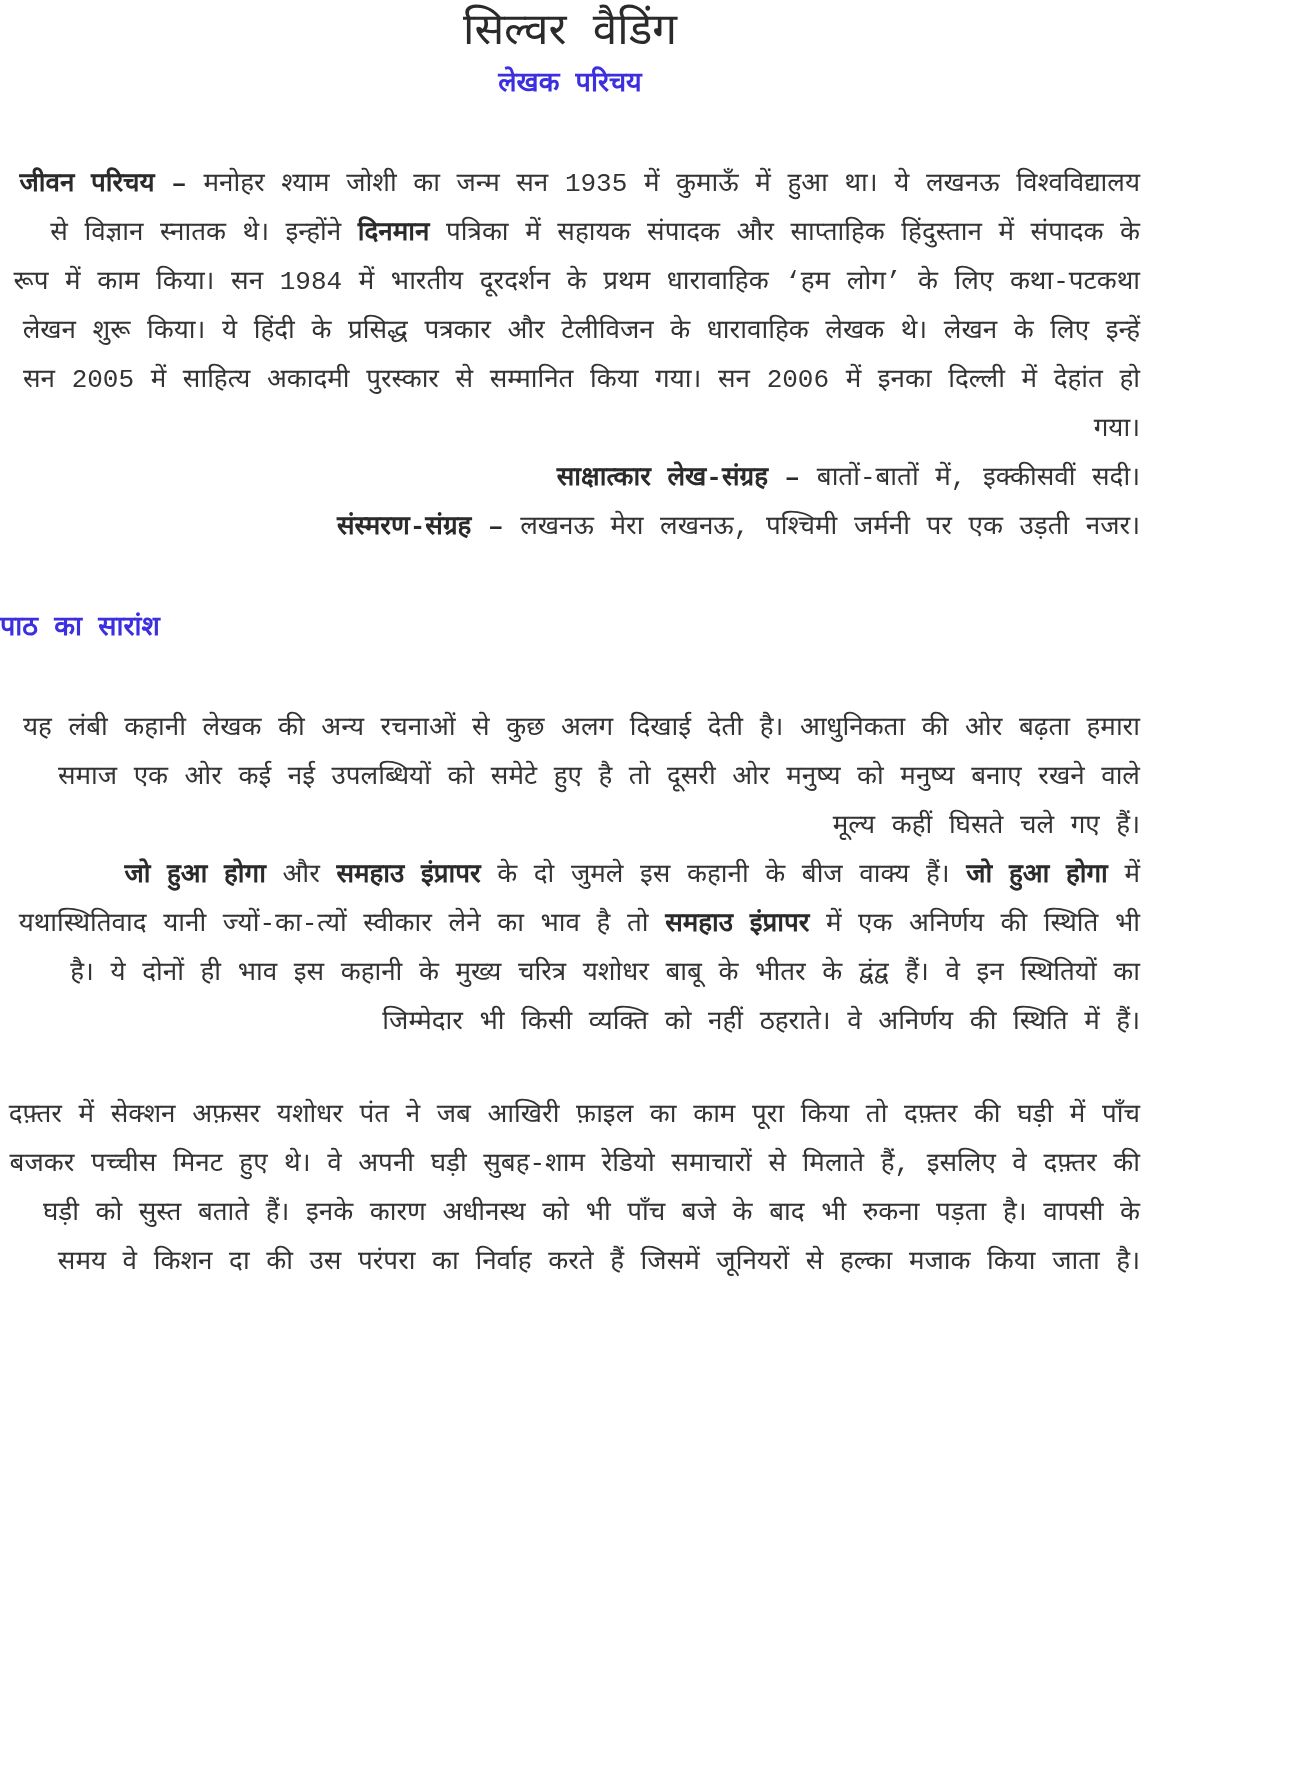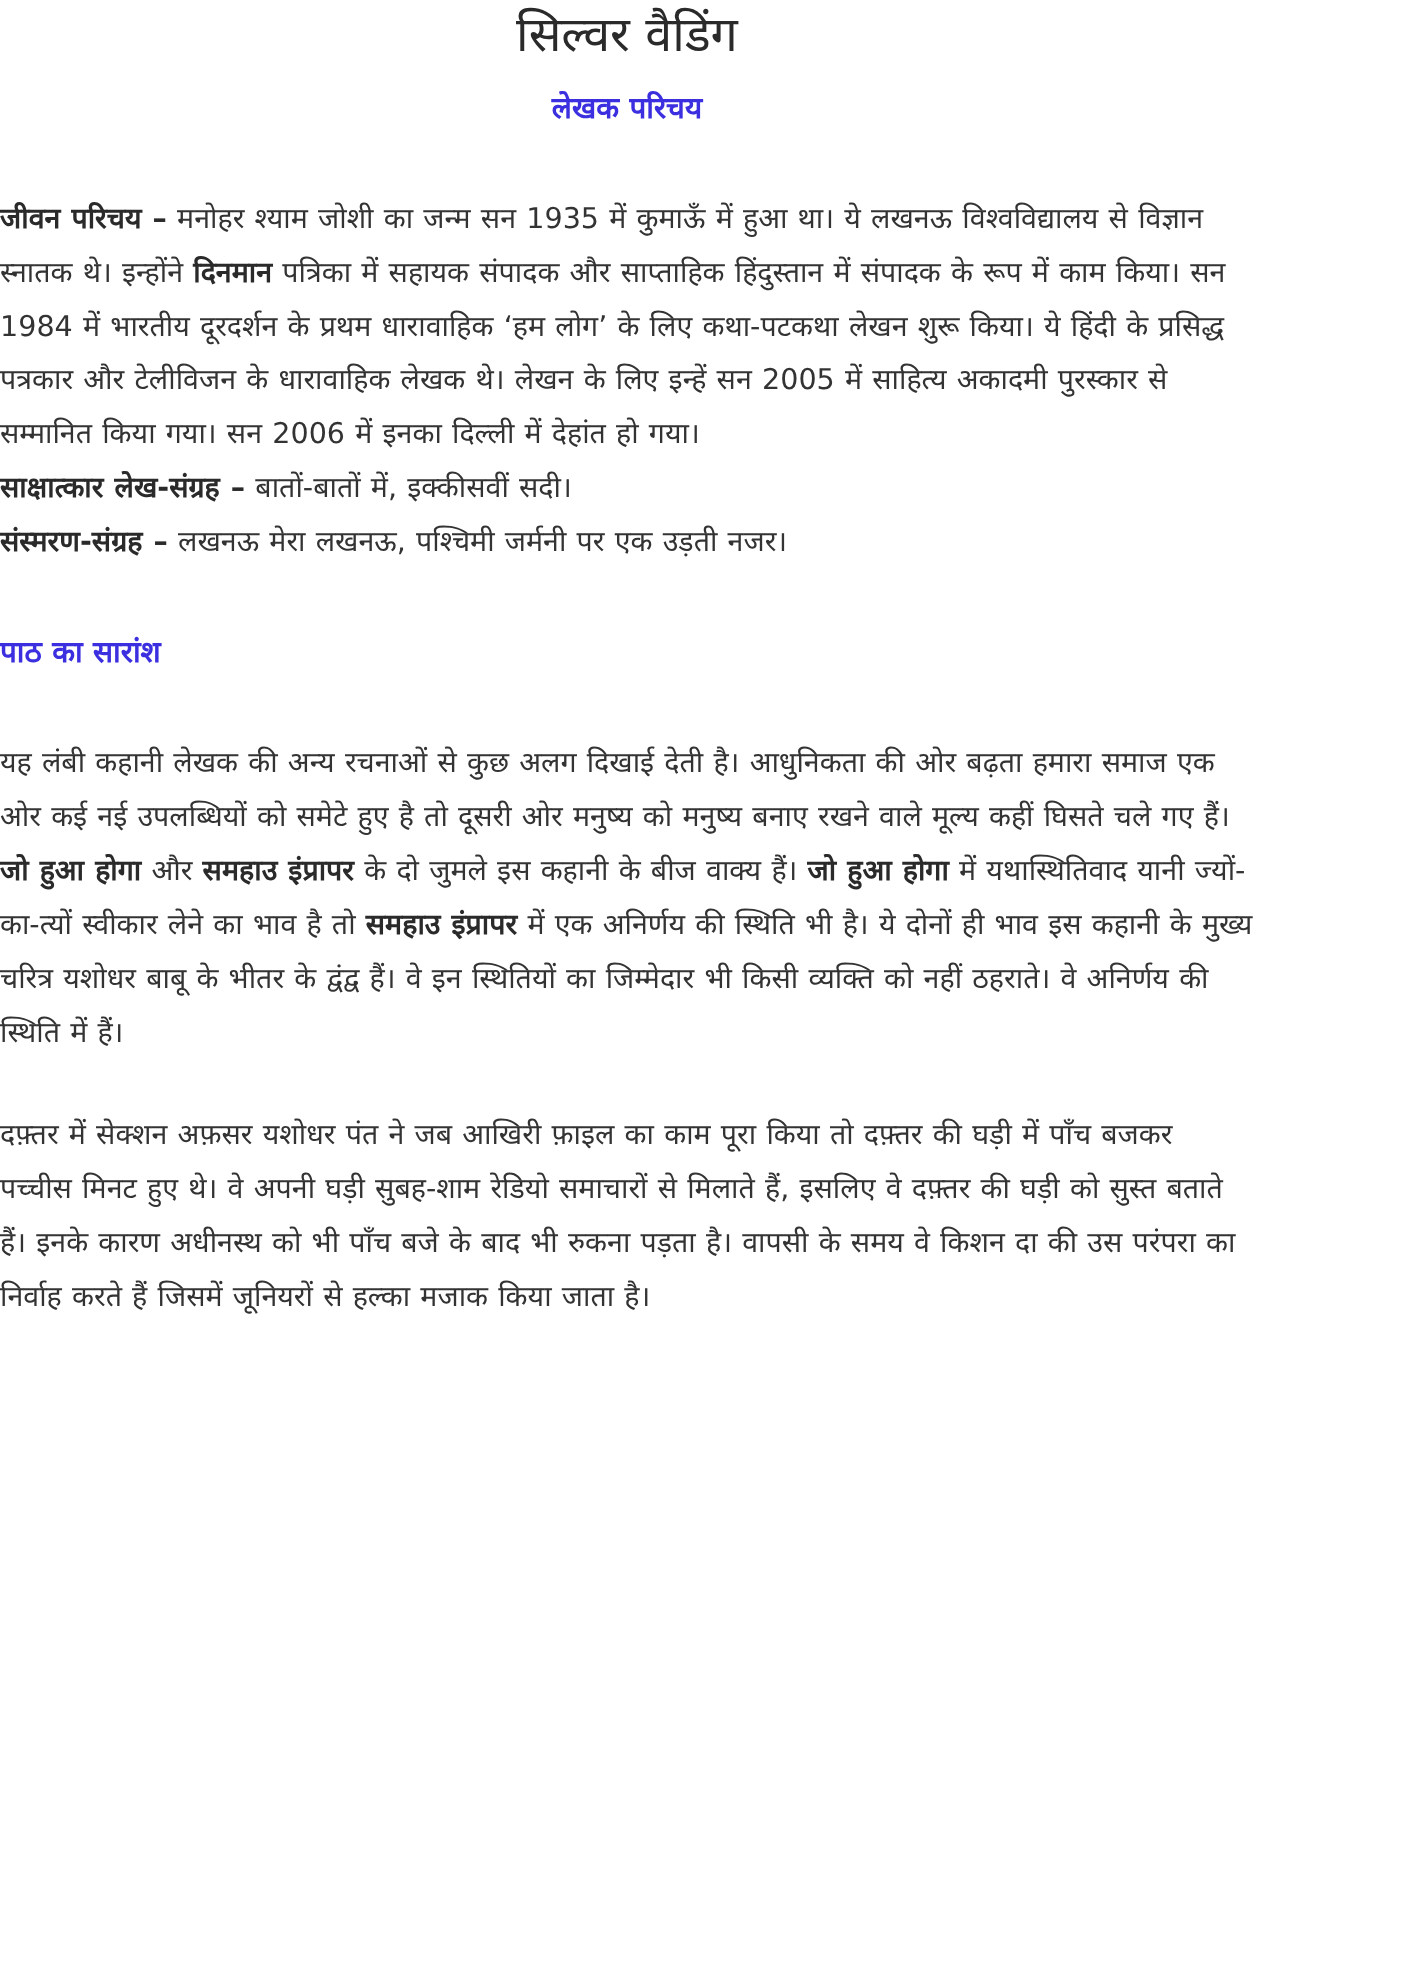--- a/index.html
+++ b/index.html
@@ -11,44 +11,45 @@
     width: 1297px;
     min-height: 1788px;
     font-family: "DejaVu Sans", "Liberation Sans", sans-serif;
     color: #333333;
     overflow: hidden;
   }
   .page {
     width: 1140px;
     padding: 0 0 0 0;
     position: relative;
+    font-family: Liberation Mono, monospace;
   }
   .title {
     text-align: center;
     font-size: 44px;
     line-height: 60px;
     margin: 2px 0 0 0;
     color: #2a2a2a;
     font-weight: normal;
   }
   .subheading {
     text-align: center;
     font-size: 27px;
     line-height: 36px;
     color: #3b2fe0;
     font-weight: bold;
-    margin: 19px 0 0 0;
+    margin: 4px 0 0 0;
   }
   .spacer-lg { height: 58px; }
   .spacer-md { height: 44px; }
   .para {
     font-size: 26px;
     line-height: 49px;
     margin: 0;
-    text-align: left;
+    text-align: right;
     white-space: normal;
     word-spacing: 1px;
   }
   .para b { color: #2a2a2a; }
   .summary-heading {
     font-size: 27px;
     line-height: 36px;
     color: #3b2fe0;
     font-weight: bold;
     margin: 0;

